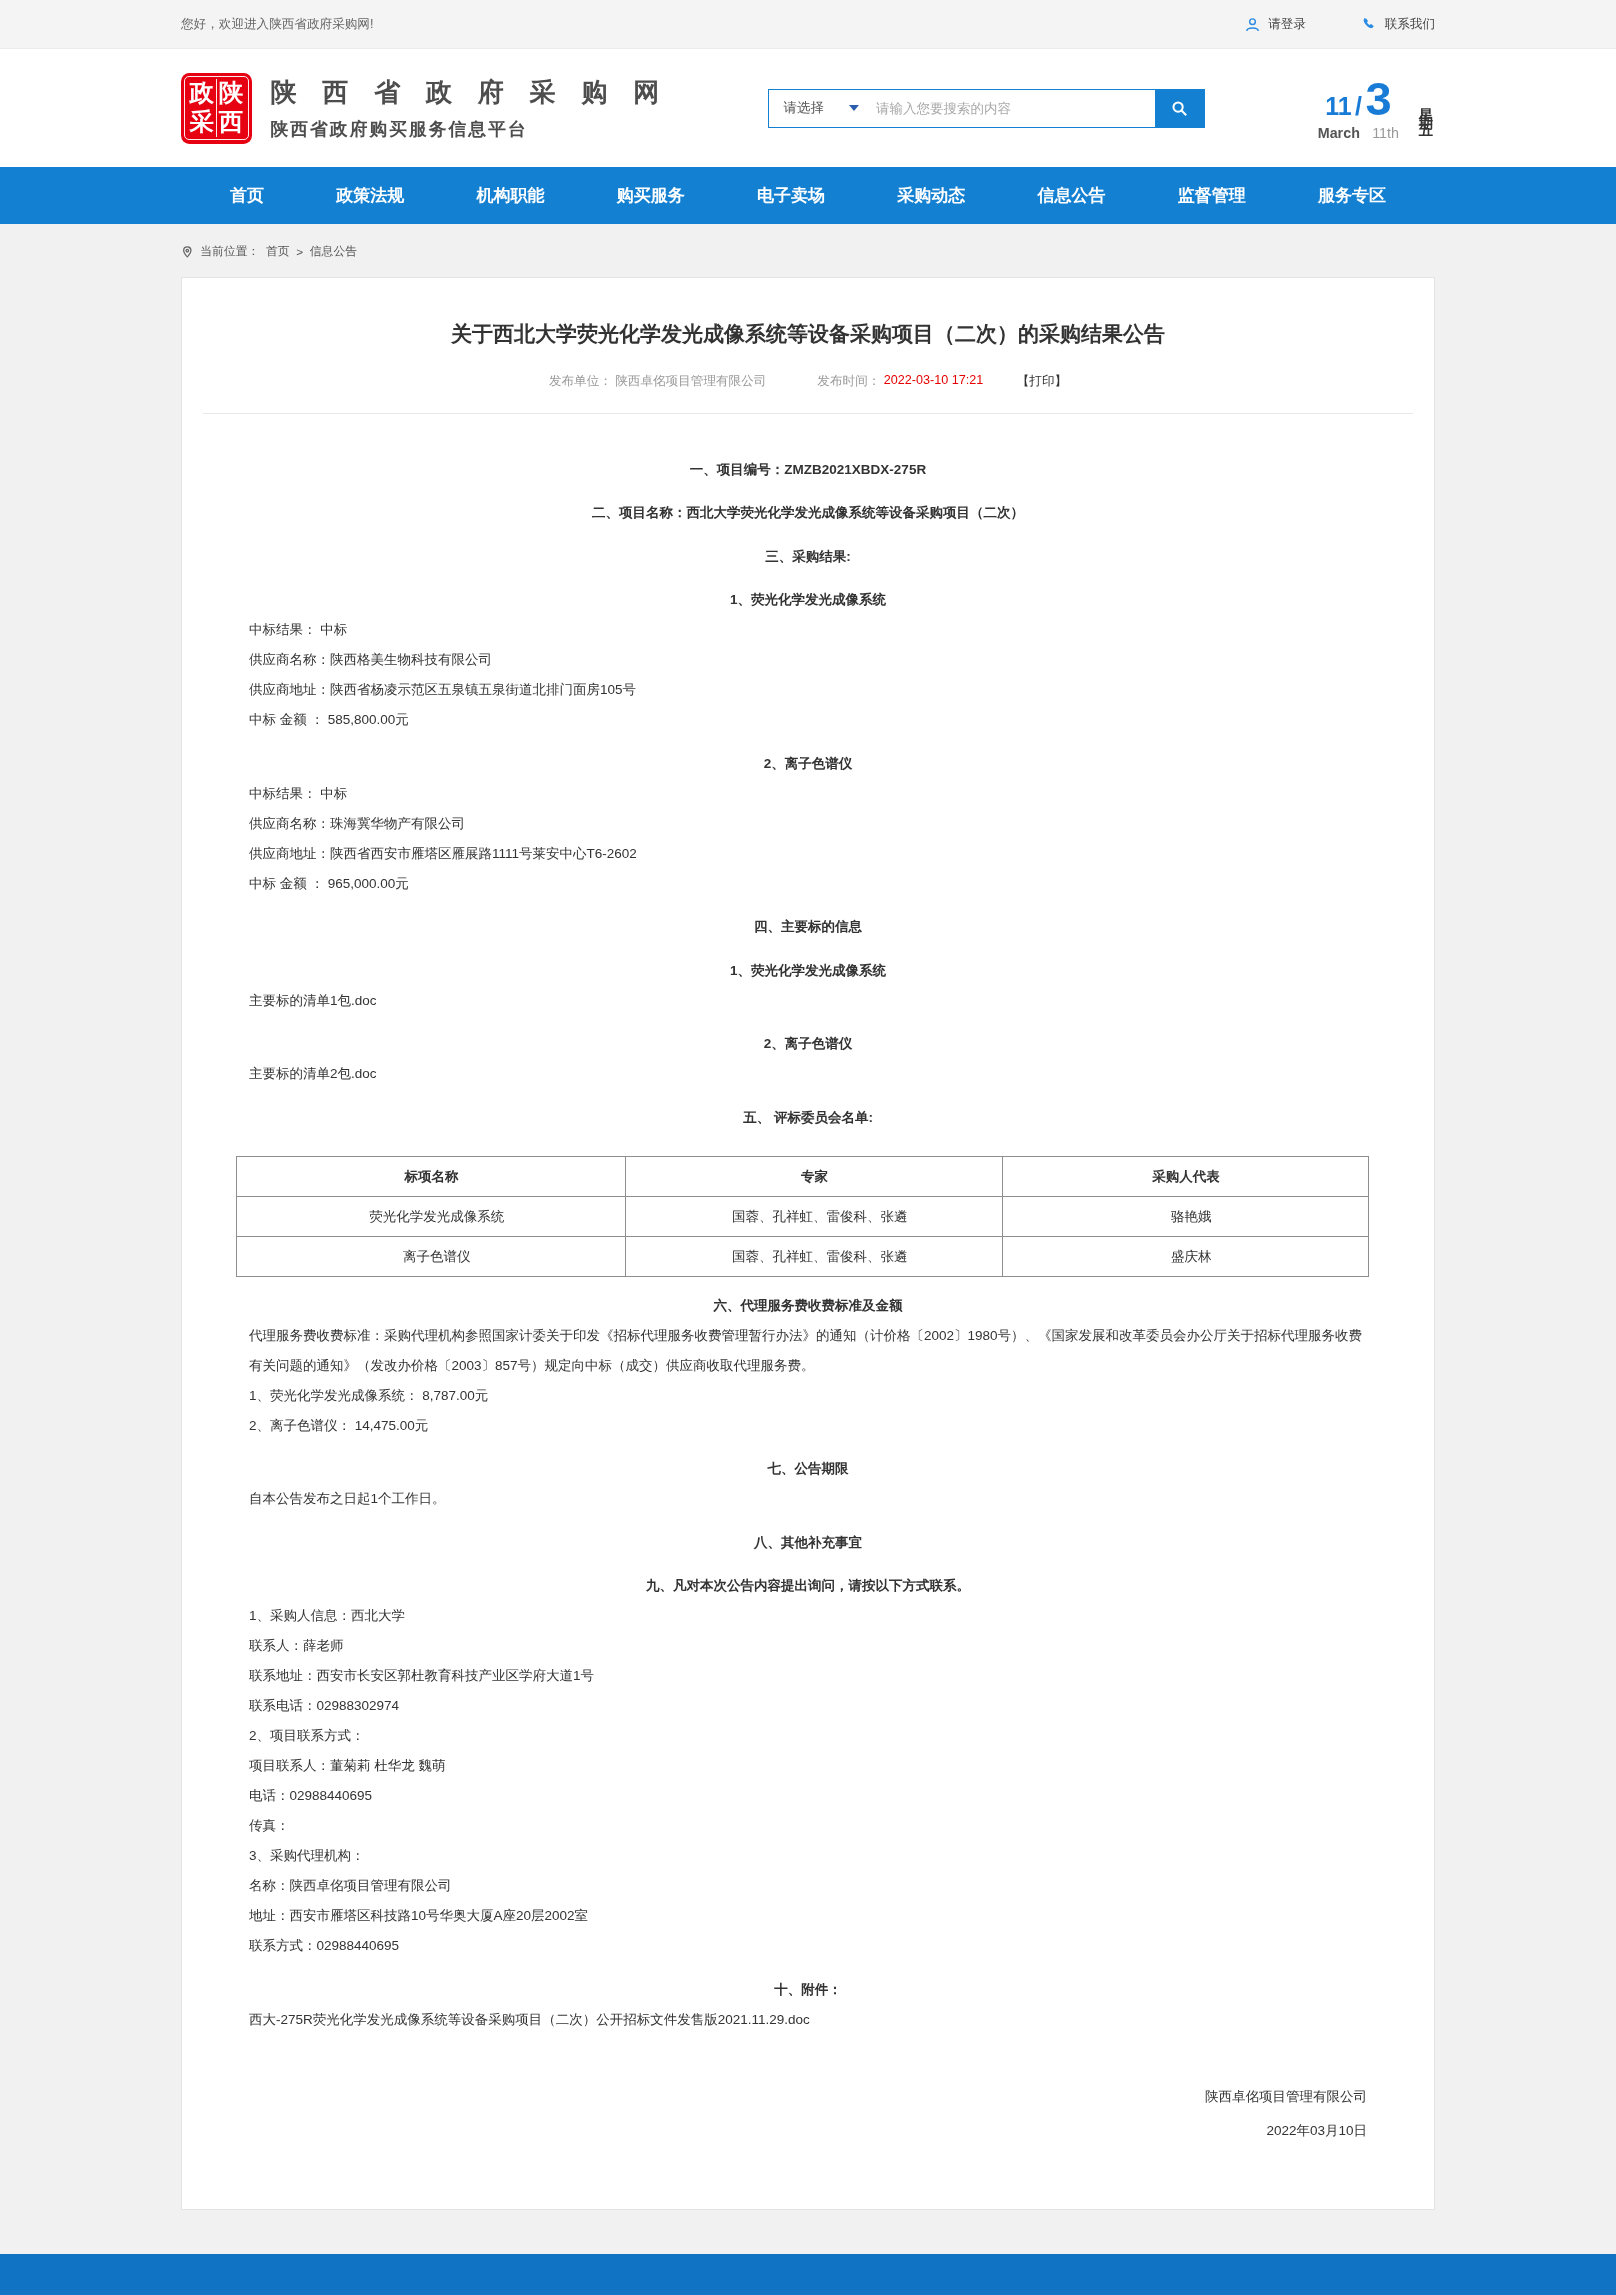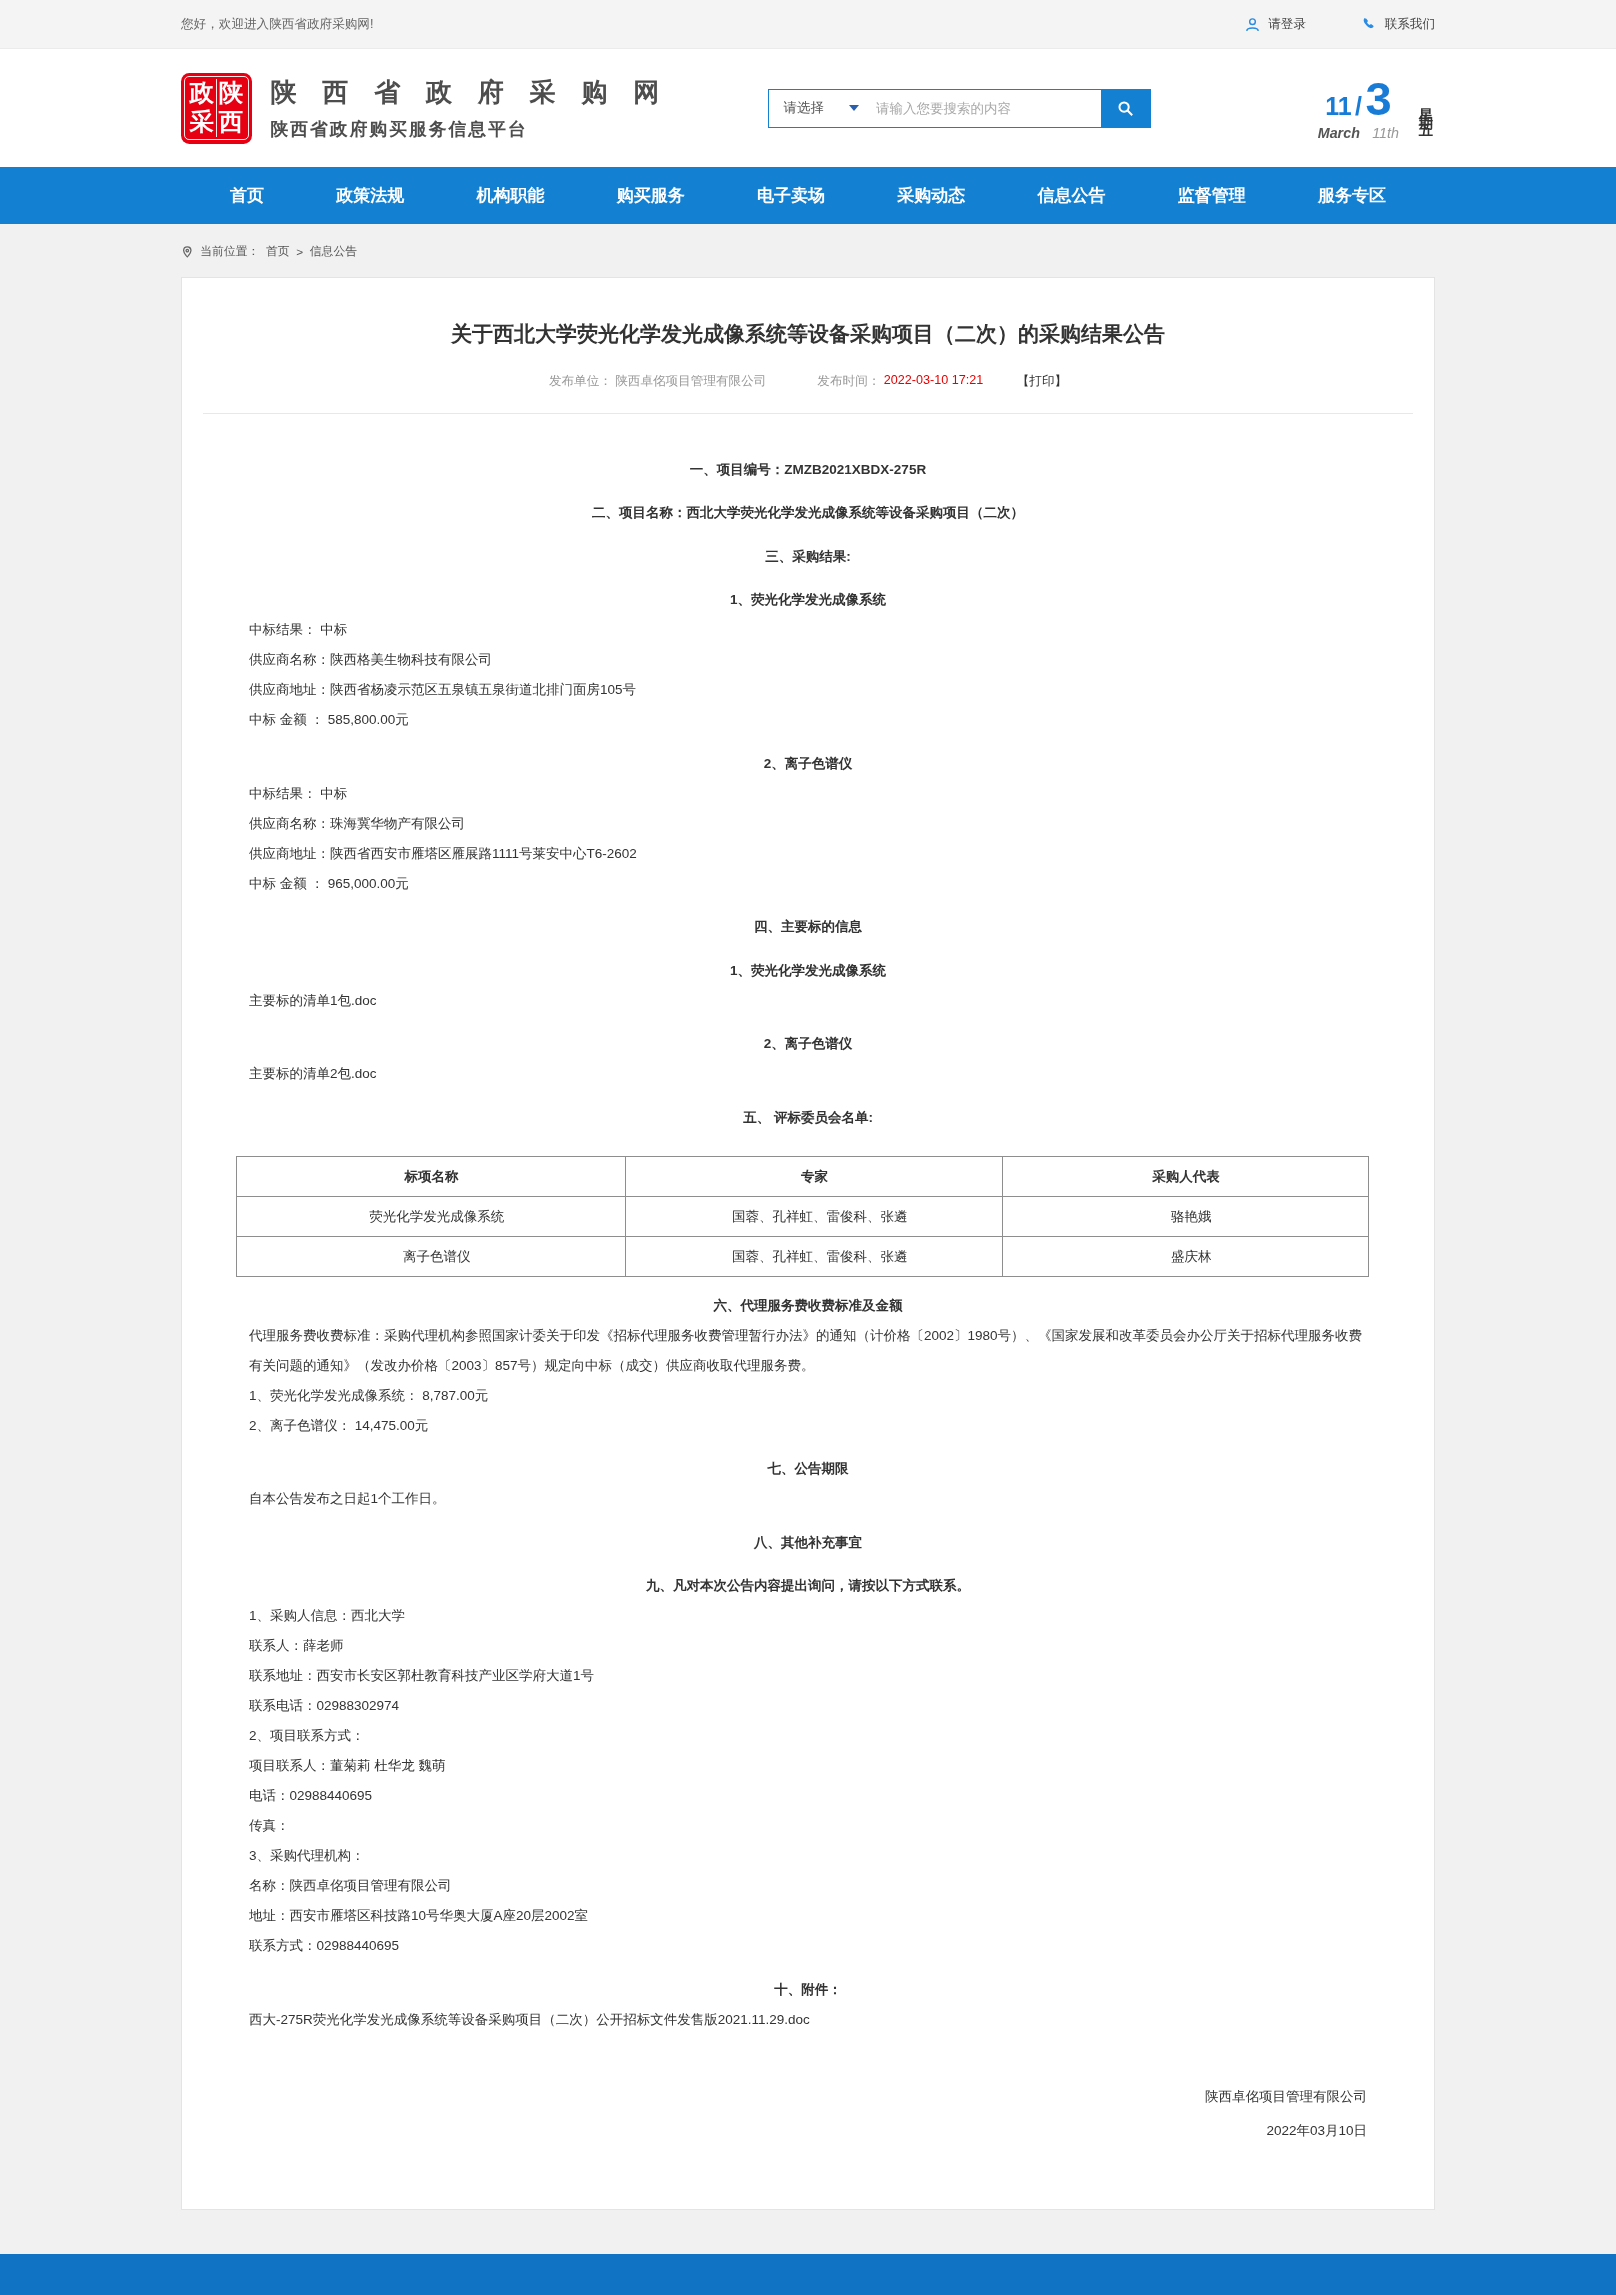--- a/index.html
+++ b/index.html
@@ -25,34 +25,34 @@
     width:71px; height:71px; background:#e60012; border-radius:8.4px;
     display:grid; grid-template-columns:1fr 1fr; padding:6.7px; position:relative; flex:none;
   }
   .logo:after { content:""; position:absolute; inset:3.4px; border:1.7px solid rgba(255,255,255,.92); border-radius:5px; }
   .logo span { color:#fff; font-size:24.4px; font-weight:bold; display:flex; align-items:center; justify-content:center; line-height:1; }
   .logo span:nth-child(odd) { border-right:1.7px solid rgba(255,255,255,.92); }
   .site-names { margin-left:18.5px; }
   .site-title { font-size:26px; font-weight:800; color:#4d4d4d; letter-spacing:9.3px; white-space:nowrap; }
   .site-sub   { font-size:17.7px; font-weight:700; color:#4d4d4d; letter-spacing:2.1px; margin-top:7.6px; white-space:nowrap; }
 
-  .search { margin-left:99px; width:383px; height:39px; border:1.7px solid #1480d2; display:flex; align-items:center; background:#fff; }
+  .search { margin-left:99px; width:437px; height:39px; border:1.7px solid #1480d2; display:flex; align-items:center; background:#fff; }
   .search-select { display:flex; align-items:center; gap:25px; padding:0 15px; font-size:13.5px; color:#555; cursor:pointer; flex:none; }
   .caret { width:0; height:0; border-left:5px solid transparent; border-right:5px solid transparent; border-top:6.7px solid #2a5fae; }
   .search-input { flex:1; height:100%; border:none; outline:none; font-size:13.5px; color:#333; background:transparent; }
   .search-input::placeholder { color:#a9a9a9; }
   .search-btn { width:49px; height:100%; background:#1480d2; display:flex; align-items:center; justify-content:center; cursor:pointer; flex:none; }
 
   .date-block { margin-left:auto; display:flex; align-items:center; gap:17px; }
   .date-nums  { text-align:center; }
   .date-line  { display:flex; align-items:baseline; justify-content:center; color:#187bd6; font-weight:bold; }
   .date-md    { font-size:25px; }
   .date-slash { font-size:25px; margin:0 3.4px; }
   .date-day   { font-size:47px; line-height:1; }
-  .date-en    { font-size:14.3px; margin-top:3.4px; white-space:nowrap;font-style:italic; }
+  .date-en    { font-size:14.3px; margin-top:3.4px; white-space:nowrap; }
   .date-en .m { color:#555; font-weight:bold; margin-right:8.4px; }
   .date-en .d { color:#999; }
   .weekday { writing-mode:vertical-rl; font-size:14.3px; font-weight:bold; color:#333; letter-spacing:7.6px; }
 
   
   .nav { background:#1480d2; height:57px; }
   .nav .wrap { height:100%; display:flex; align-items:center; justify-content:space-between; padding:0 49px; }
   .nav-item { color:#fff; font-size:17px; font-weight:bold; cursor:pointer; white-space:nowrap; }
 
   

